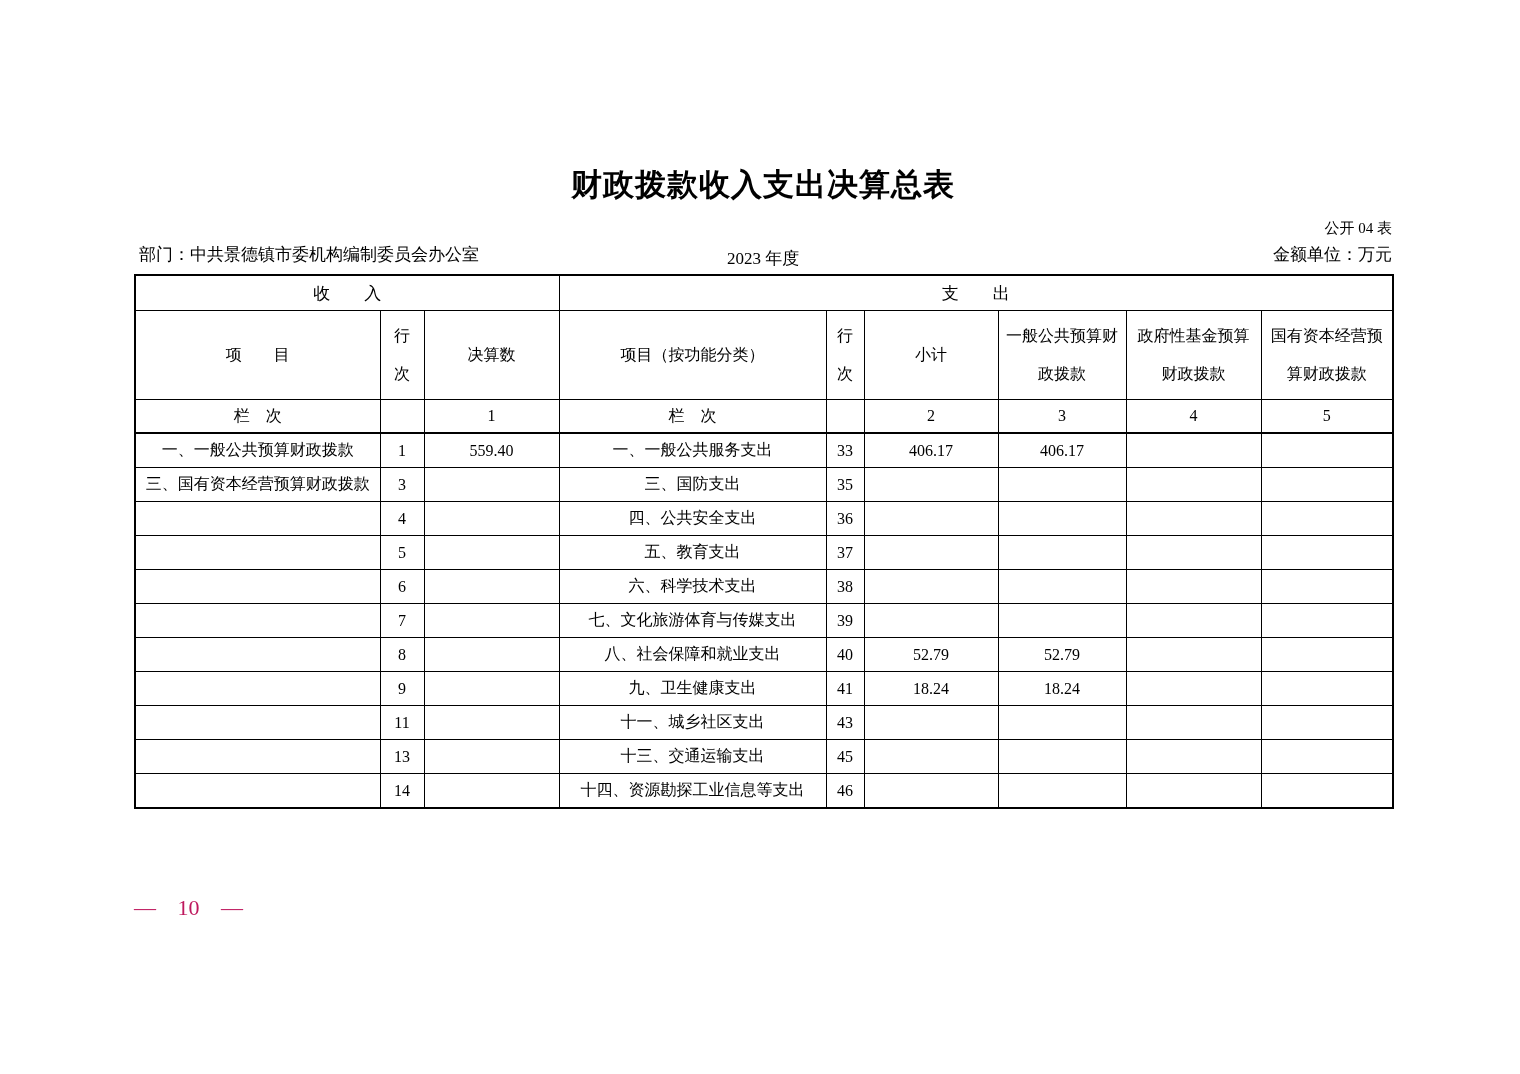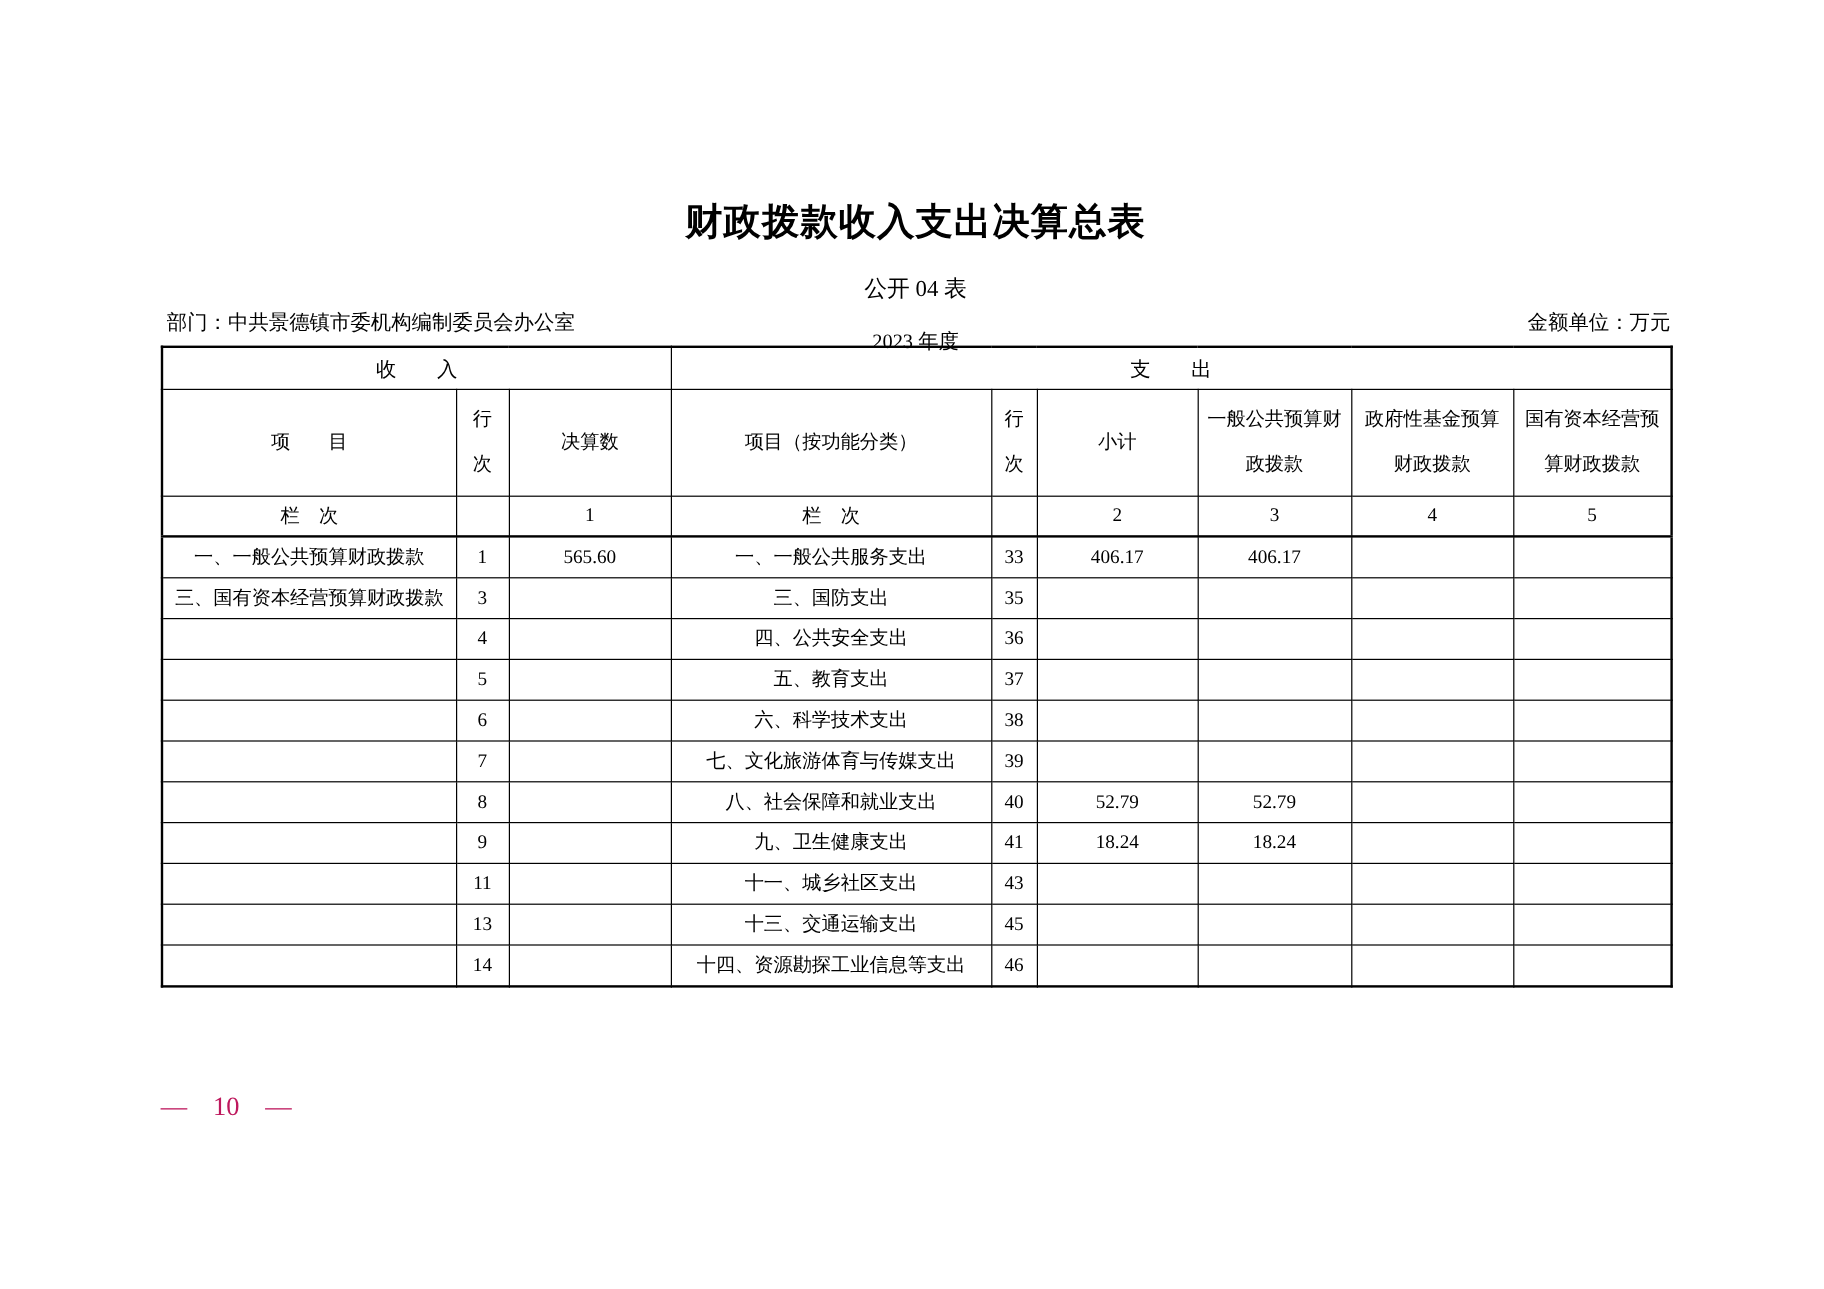--- a/index.html
+++ b/index.html
@@ -20,34 +20,34 @@
   .doc-title {
     margin: 0;
     padding-top: 166px;
     font-size: 31px;
     font-weight: bold;
     text-align: center;
     letter-spacing: 1px;
     line-height: 38px;
   }
   .meta-line-1 {
-    margin-top: 28px;
-    font-size: 19px;
-    text-align: center;
+    margin-top: 14px;
+    font-size: 15px;
+    text-align: right;
     line-height: 20px;
   }
   .meta-line-2 {
     position: relative;
     margin-top: 6px;
     font-size: 17px;
     line-height: 22px;
     height: 22px;
   }
   .meta-line-2 .dept { position: absolute; left: 5px; top: 0; }
-  .meta-line-2 .year { position: absolute; left: 50%; transform: translateX(-50%); top: 16px; }
+  .meta-line-2 .year { position: absolute; left: 50%; transform: translateX(-50%); top: 4px; }
   .meta-line-2 .unit { position: absolute; right: 0; top: 0; }
   table.fiscal {
     margin-top: 8px;
     border-collapse: collapse;
     table-layout: fixed;
     width: 1258px;
     border: 2px solid #000;
   }
   table.fiscal td {
     border: 1px solid #000;
@@ -126,21 +126,21 @@
         <td>2</td>
         <td>3</td>
         <td>4</td>
         <td>5</td>
       </tr>
     </thead>
     <tbody id="table-body">
         <tr>
           <td class="c-item">一、一般公共预算财政拨款</td>
           <td class="c-num">1</td>
-          <td class="c-amt">565.60</td>
+          <td class="c-amt">559.40</td>
           <td class="c-item c-div">一、一般公共服务支出</td>
           <td class="c-num">33</td>
           <td class="c-amt">406.17</td>
           <td class="c-amt">406.17</td>
           <td class="c-amt"></td>
           <td class="c-amt"></td>
         </tr>
         <tr>
           <td class="c-item">三、国有资本经营预算财政拨款</td>
           <td class="c-num">3</td>

